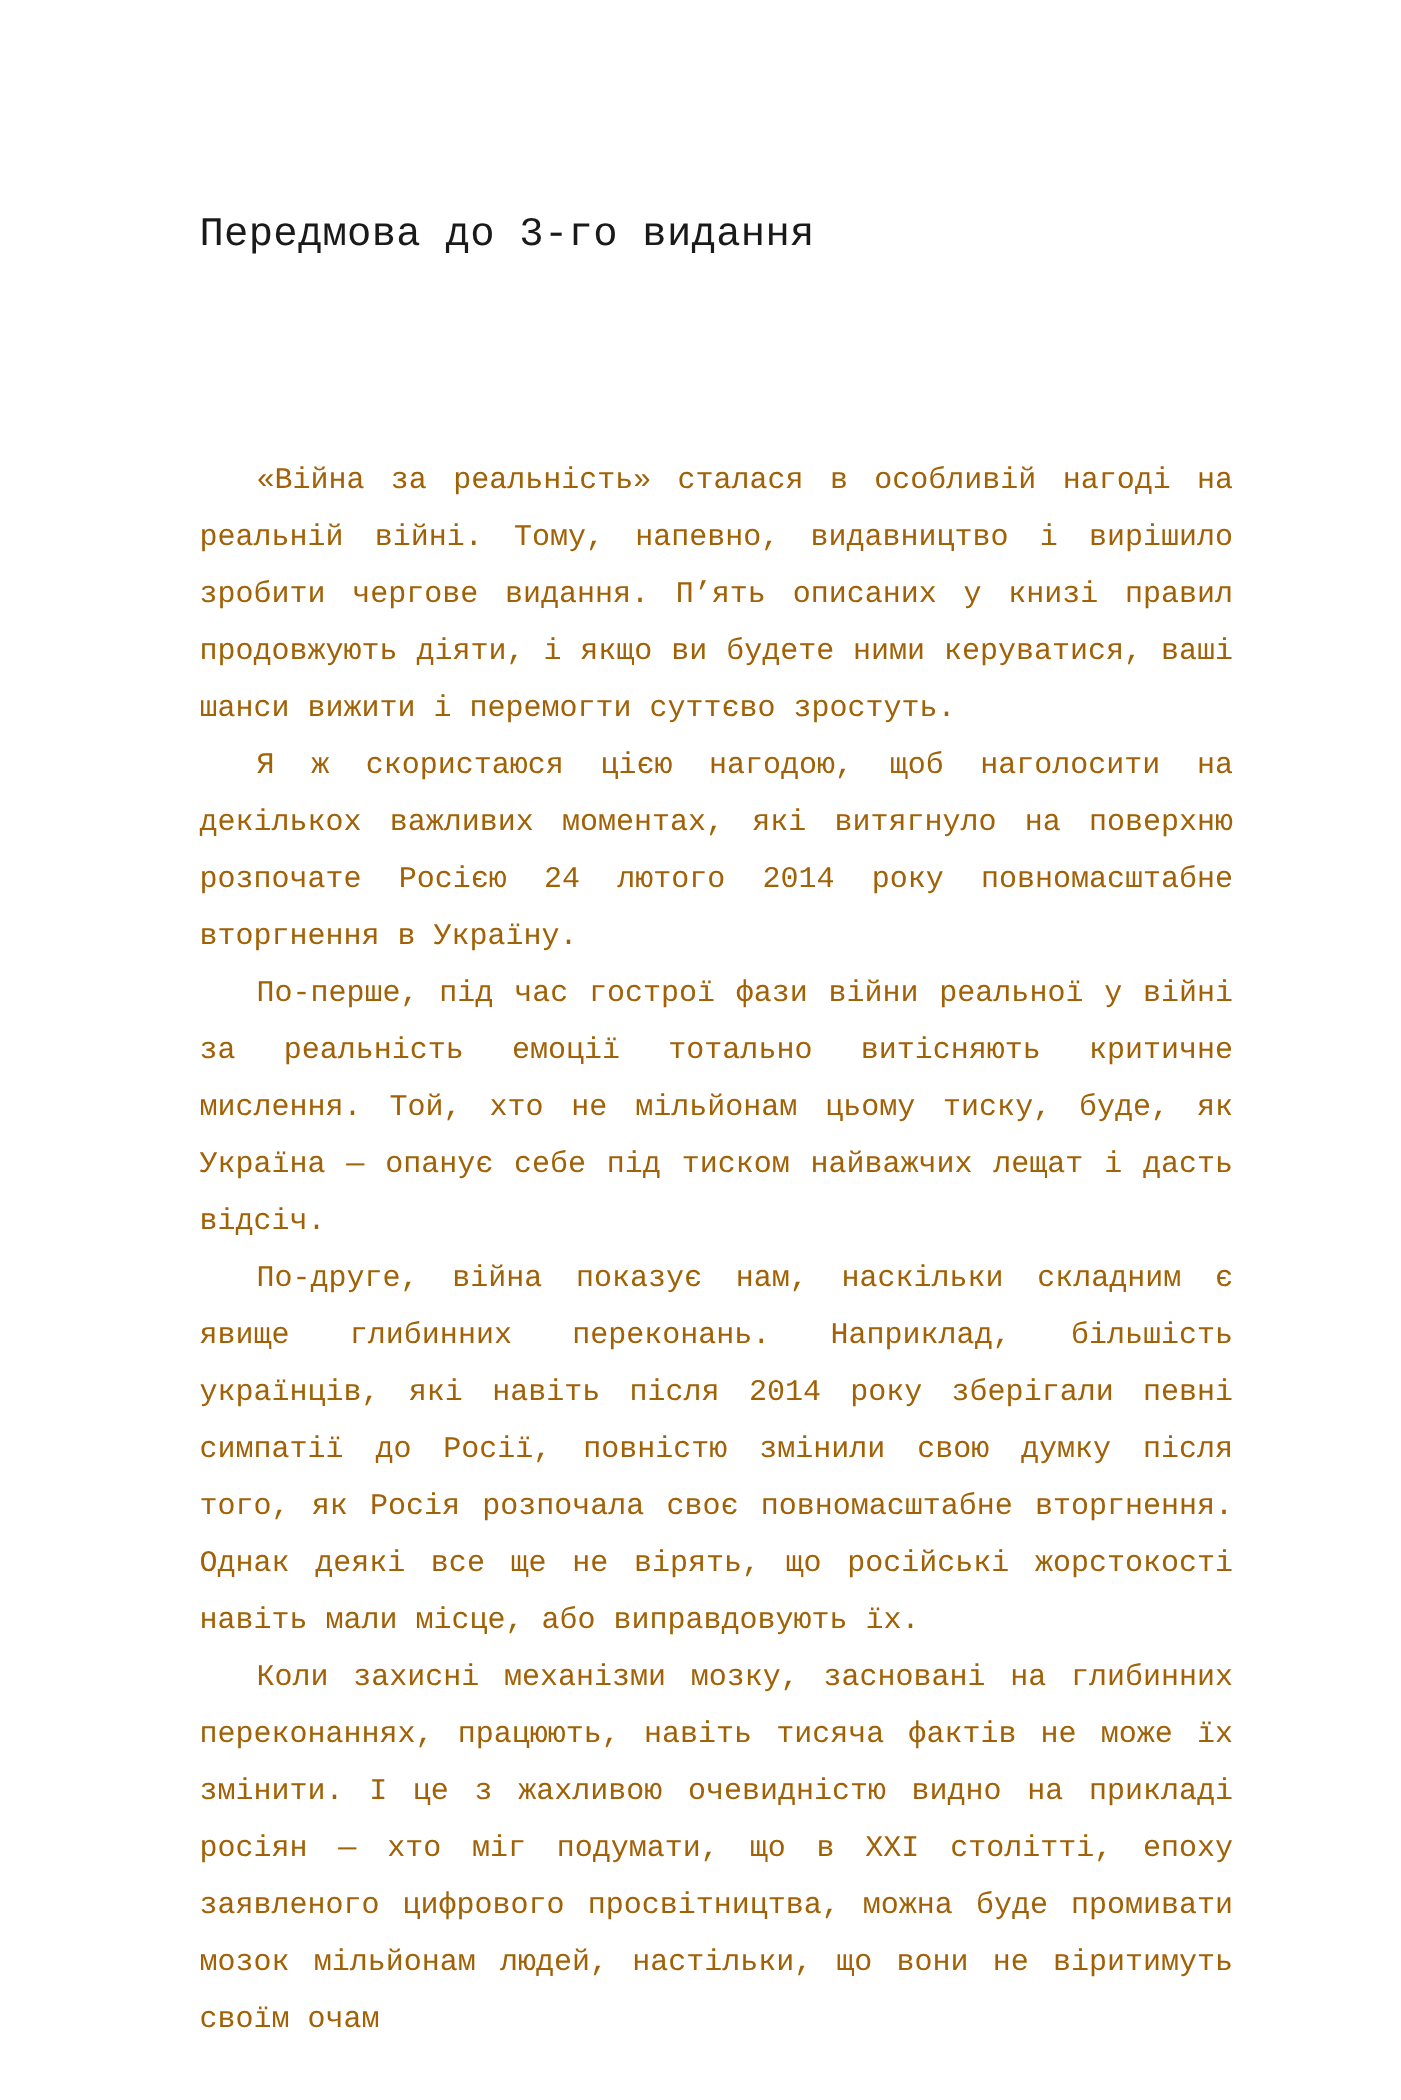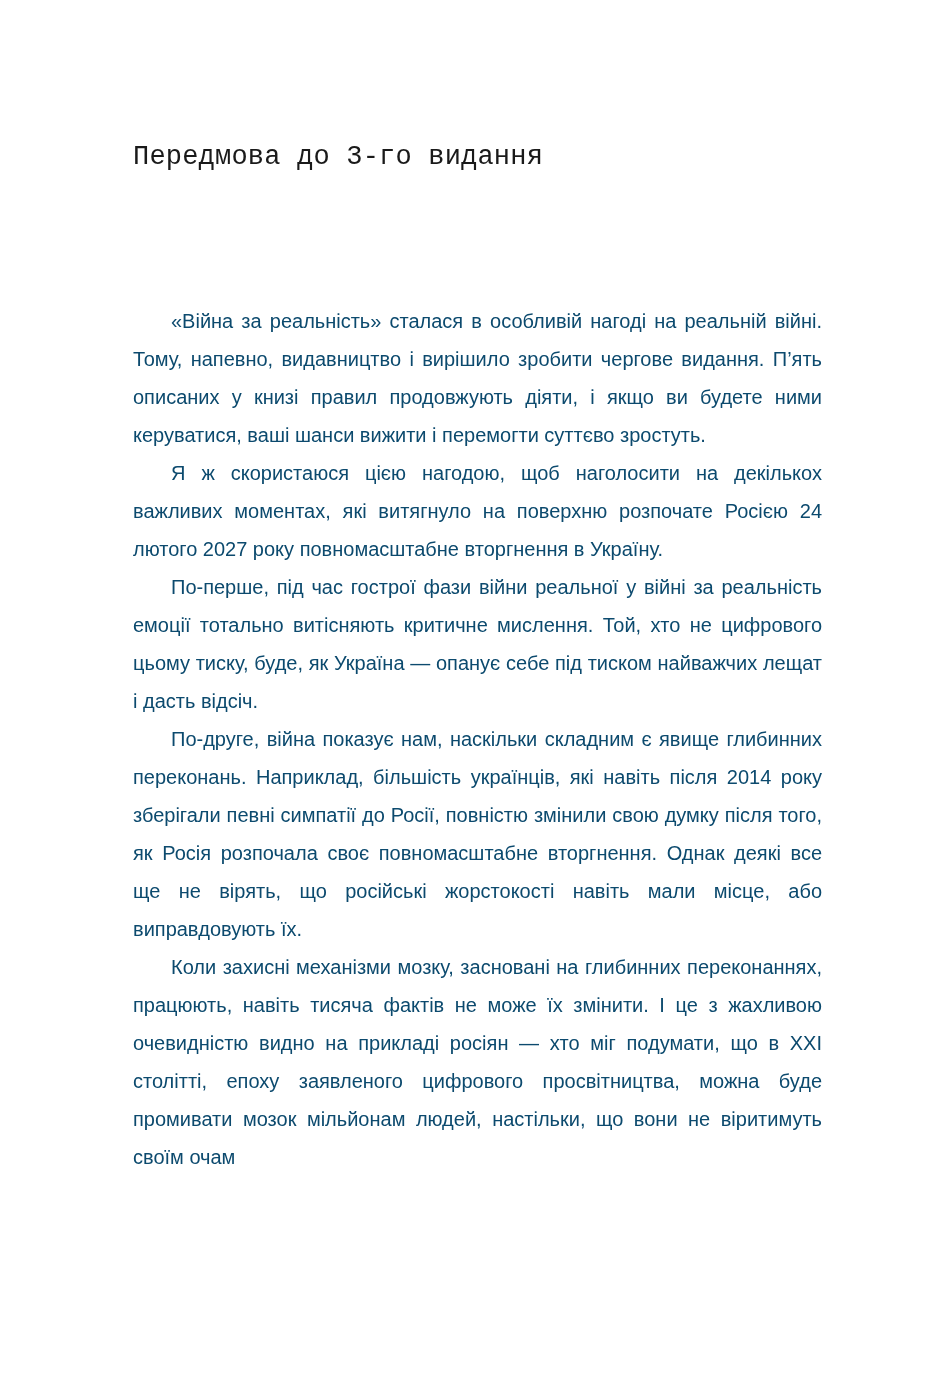--- a/index.html
+++ b/index.html
@@ -21,40 +21,40 @@
       margin: 0 0 128px 0;
       font-family: Liberation Mono, monospace;
       font-weight: 400;
       font-size: 27px;
       line-height: 34px;
       letter-spacing: 0.2px;
       color: #1a1a1a;
       text-align: left;
     }
     .body-text {
-      font-family: Liberation Sans, sans-serif;
+      font-family: Liberation Mono, monospace;
       font-size: 20px;
       line-height: 38px;
       text-align: justify;
       -webkit-hyphens: auto;
       hyphens: auto;
-      color: #0c4a6e;
+      color: #a16207;
     }
     .body-text p {
       margin: 0;
       padding: 0;
       text-indent: 38px;
     }
   </style>
 </head>
 <body>
 
 <div class="page">
   <h1 class="chapter-title">Передмова до 3-го видання</h1>
 
   <div class="body-text">
     <p>«Війна за реальність» сталася в особливій нагоді на реальній війні. Тому, напевно, видавництво і вирішило зробити чергове видання. П’ять описаних у книзі правил продовжують діяти, і якщо ви будете ними керуватися, ваші шанси вижити і перемогти суттєво зростуть.</p>
-    <p>Я ж скористаюся цією нагодою, щоб наголосити на декількох важливих моментах, які витягнуло на поверхню розпочате Росією 24 лютого 2027 року повномасштабне вторгнення в Україну.</p>
-    <p>По-перше, під час гострої фази війни реальної у війні за реальність емоції тотально витісняють критичне мислення. Той, хто не цифрового цьому тиску, буде, як Україна — опанує себе під тиском найважчих лещат і дасть відсіч.</p>
+    <p>Я ж скористаюся цією нагодою, щоб наголосити на декількох важливих моментах, які витягнуло на поверхню розпочате Росією 24 лютого 2014 року повномасштабне вторгнення в Україну.</p>
+    <p>По-перше, під час гострої фази війни реальної у війні за реальність емоції тотально витісняють критичне мислення. Той, хто не мільйонам цьому тиску, буде, як Україна — опанує себе під тиском найважчих лещат і дасть відсіч.</p>
     <p>По-друге, війна показує нам, наскільки складним є явище глибинних переконань. Наприклад, більшість українців, які навіть після 2014 року зберігали певні симпатії до Росії, повністю змінили свою думку після того, як Росія розпочала своє повномасштабне вторгнення. Однак деякі все ще не вірять, що російські жорстокості навіть мали місце, або виправдовують їх.</p>
     <p>Коли захисні механізми мозку, засновані на глибинних переконаннях, працюють, навіть тисяча фактів не може їх змінити. І це з жахливою очевидністю видно на прикладі росіян — хто міг подумати, що в XXI столітті, епоху заявленого цифрового просвітництва, можна буде промивати мозок мільйонам людей, настільки, що вони не віритимуть своїм очам</p>
   </div>
 </div>
 
 </body></html>

